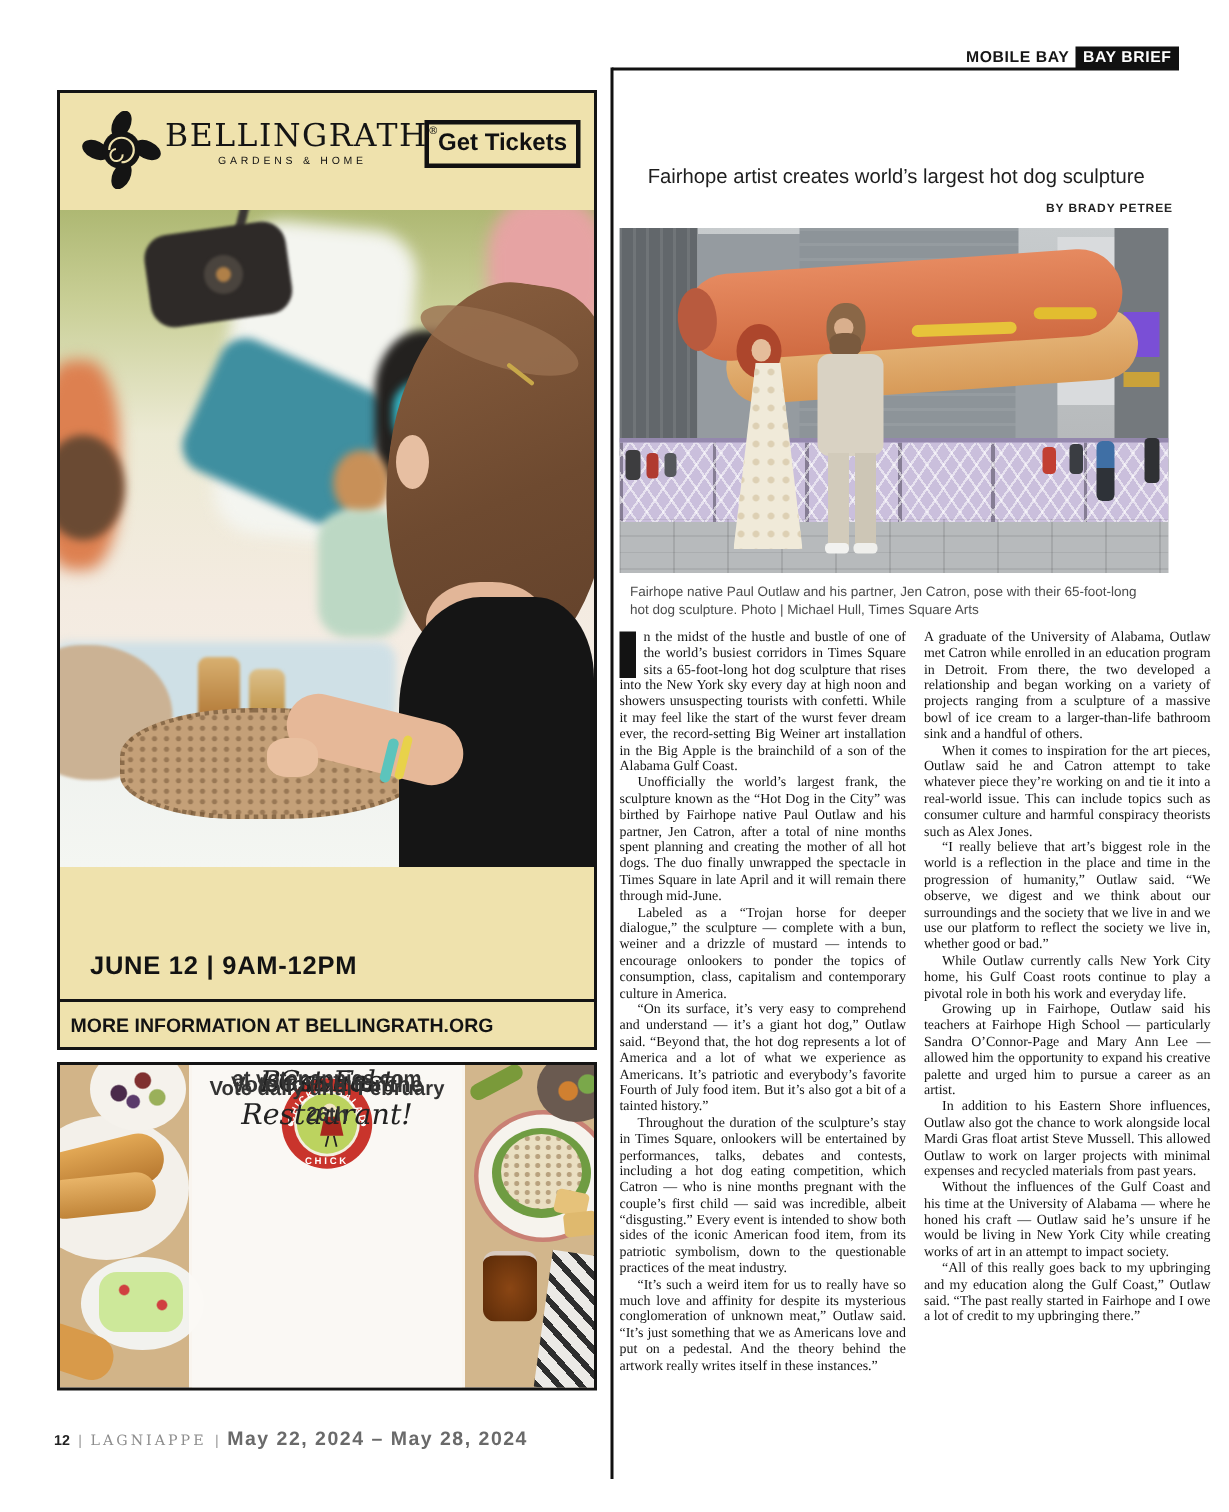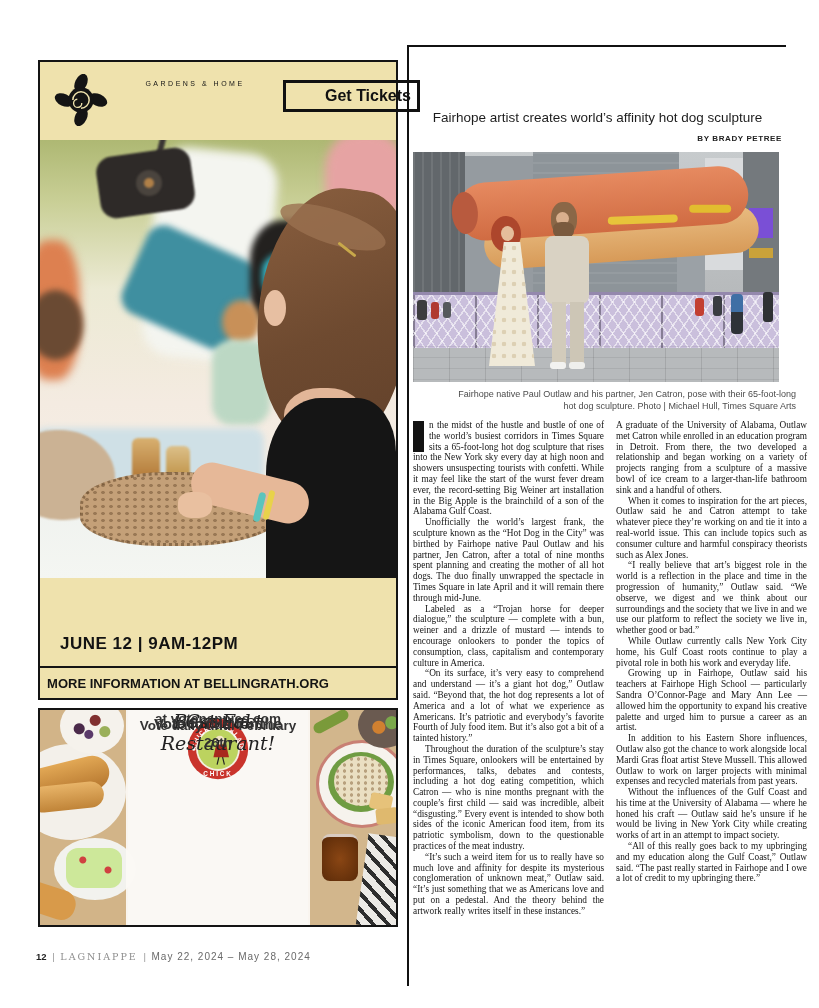--- a/index.html
+++ b/index.html
@@ -14,21 +14,21 @@
   
   .bg-ad{position:absolute;left:38px;top:60px;width:360px;height:640px;border:2px solid #141414;
          box-sizing:border-box;background:#efe2ad;}
   .bg-head{position:absolute;left:0;top:0;width:356px;height:78px;}
   .bg-rose{position:absolute;left:14px;top:12px;}
   .bg-brand{position:absolute;left:70px;top:16px;width:170px;text-align:center;color:#141414;}
   .bg-brand-name{font-family:"DejaVu Serif",serif;font-size:21px;letter-spacing:1px;}
   .bg-brand-name sup{font-size:7px;}
   .bg-brand-sub{font-size:7px;letter-spacing:2.5px;margin-top:2px;font-family:"Liberation Sans",sans-serif;}
   .bg-cta{position:absolute;left:243px;top:18px;width:98px;height:26px;border:3px solid #111;
-          display:flex;align-items:center;justify-content:center;font-weight:bold;font-size:16px;color:#111;padding-left:33px;}
+          display:flex;align-items:center;justify-content:center;font-weight:bold;font-size:16px;color:#111;}
   .bg-photo{position:absolute;left:0;top:78px;width:356px;height:438px;overflow:hidden;
             background:linear-gradient(180deg,#aeb873 0%,#c9cf96 14%,#ecead4 34%,#f4ebe1 60%,#f6f2ea 100%);}
   .shapes,.shapes div{position:absolute;}
   .blur5{filter:blur(5px);} .blur3{filter:blur(3px);} .blur1{filter:blur(1.2px);}
   .bp-white{left:110px;top:10px;width:120px;height:210px;background:#f4f5f0;border-radius:30px;transform:rotate(6deg);}
   .bp-orange{left:-15px;top:100px;width:55px;height:140px;background:#dd8050;border-radius:40%;}
   .bp-leftkid{left:-12px;top:150px;width:55px;height:70px;background:#6a4a33;border-radius:50%;}
   .bp-bag{left:58px;top:12px;width:95px;height:62px;background:#2e2a28;border-radius:16px;transform:rotate(-8deg);}
   .bp-bag-lens{left:96px;top:30px;width:26px;height:26px;background:#4a443e;border-radius:50%;}
   .bp-bag-dot{left:104px;top:38px;width:10px;height:10px;background:#b08048;border-radius:50%;}
@@ -149,58 +149,62 @@
             clip-path:polygon(32% 0,68% 0,100% 100%,0 100%);
             background-image:radial-gradient(circle,#ddd0b4 0 2px,transparent 2.6px);background-size:10px 12px;}
   .tm-hair{left:138px;top:50px;width:26px;height:34px;border-radius:45%;background:#8a6747;}
   .tm-face{left:143px;top:60px;width:13px;height:13px;border-radius:50%;background:#d9af8d;}
   .tm-beard{left:140px;top:70px;width:21px;height:16px;border-radius:40%;background:#7a5a3e;}
   .tm-jacket{left:132px;top:84px;width:44px;height:68px;border-radius:8px;background:#d9d2c3;}
   .tm-legL{left:139px;top:150px;width:14px;height:62px;background:#d2cbbb;}
   .tm-legR{left:157px;top:150px;width:14px;height:62px;background:#cdc6b6;}
   .tm-shoeL{left:137px;top:210px;width:16px;height:7px;border-radius:3px;background:#f2f2f0;}
   .tm-shoeR{left:156px;top:210px;width:16px;height:7px;border-radius:3px;background:#efefec;}
-  .caption{position:absolute;left:420px;top:388px;width:352px;text-align:right;font-size:9px;
-           line-height:12px;color:#4c4c4c;margin-left:24px;}
+  .caption{position:absolute;left:420px;top:388px;width:352px;text-align:left;font-size:9px;
+           line-height:12px;color:#4c4c4c;}
   .bodycol{position:absolute;top:420px;width:191px;font-family:"Liberation Serif",serif;
            font-size:9.3px;line-height:10.8px;text-align:justify;color:#141414;}
   .col1{left:413px;} .col2{left:616px;}
   .bp{margin:0;text-indent:12px;}
   .bp.first{text-indent:0;}
   .dropcap{float:left;width:11px;height:31px;background:#131313;color:transparent;overflow:hidden;
            margin:1px 5px 0 0;}
   
   .footer{position:absolute;left:36px;top:951px;font-size:9.5px;white-space:nowrap;}
   .f-num{font-weight:bold;color:#222;}
   .f-sep{color:#999;margin:0 3px;}
   .f-pub{font-family:"DejaVu Serif",serif;color:#8d8d8d;letter-spacing:2px;font-size:9.5px;}
-  .f-date{color:#6a6a6a;letter-spacing:1px;font-weight:normal;font-size:10px;}
+  .f-date{color:#6a6a6a;letter-spacing:1px;font-weight:bold;font-size:13px;}
 </style>
 </head>
 <body>
 
 <div class="page">
 
+  <div class="kicker">
+    <span>MOBILE BAY</span><span class="kicker-badge">BAY BRIEF</span>
+  </div>
   <div class="top-rule"></div>
   <div class="v-rule"></div>
 
   <div class="bg-ad">
     <div class="bg-head">
       <svg class="bg-rose" viewBox="0 0 70 70" width="54" height="52">
         <g fill="#141414">
           <ellipse cx="35" cy="12" rx="8" ry="13" transform="rotate(25 35 12)"></ellipse>
           <ellipse cx="58" cy="35" rx="8" ry="13" transform="rotate(115 58 35)"></ellipse>
           <ellipse cx="35" cy="58" rx="8" ry="13" transform="rotate(25 35 58)"></ellipse>
           <ellipse cx="12" cy="35" rx="8" ry="13" transform="rotate(115 12 35)"></ellipse>
           <circle cx="35" cy="35" r="17"></circle>
         </g>
         <path d="M35,35 m-11,0 a11,11 0 1 1 11,11" stroke="#efe2ad" stroke-width="2" fill="none"></path>
         <path d="M35,35 m-5,-1 a5.5,5.5 0 1 0 6,5" stroke="#efe2ad" stroke-width="1.8" fill="none"></path>
       </svg>
       <div class="bg-brand">
+        <div class="bg-brand-name"><span>BELLINGRATH</span><sup>®</sup></div>
         <div class="bg-brand-sub">GARDENS &amp; HOME</div>
       </div>
       <div class="bg-cta">Get Tickets</div>
     </div>
 
     <div class="bg-photo shapes">
       <div class="bp-white blur5"></div>
       <div class="bp-orange blur5"></div>
       <div class="bp-leftkid blur3"></div>
       <div class="bp-strap blur1"></div>
@@ -273,21 +277,21 @@
         <path d="M36,44 l-2,8 M40,44 l2,8" stroke="#222222" stroke-width="1.3" fill="none"></path>
       </svg>
       <div class="ck-l1">Vote for us for the</div>
       <div class="ck-script">Best Fast</div>
       <div class="ck-script">Casual Restaurant!</div>
       <div class="ck-l4 first">Vote daily until February 26th</div>
       <div class="ck-l4">at votenappies.com</div>
     </div>
   </div>
 
-  <div class="subtitle">Fairhope artist creates world’s affinity hot dog sculpture</div>
+  <div class="subtitle">Fairhope artist creates world’s largest hot dog sculpture</div>
   <div class="byline">BY BRADY PETREE</div>
 
   <div class="ts-photo shapes">
     <div class="tsb1"></div>
     <div class="tsb5"></div>
     <div class="tsb2"></div>
     <div class="tsb6"></div>
     <div class="tsb3"></div>
     <div class="tsb4"></div>
     <div class="ts-purple"></div>

